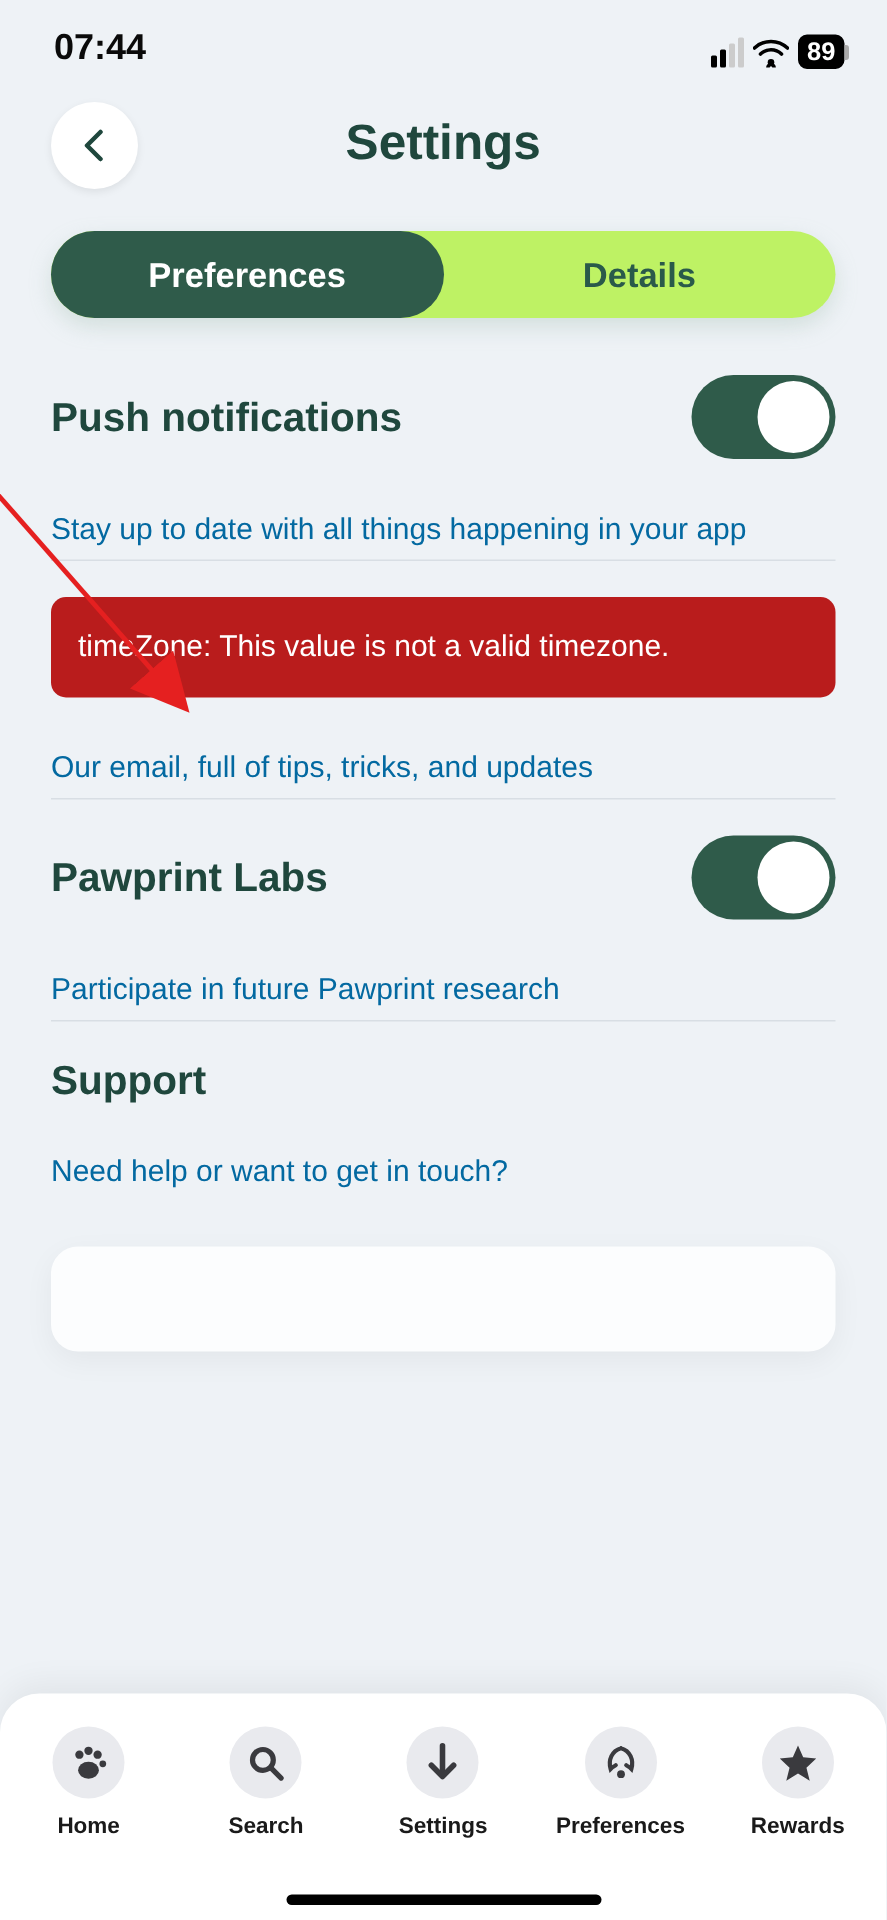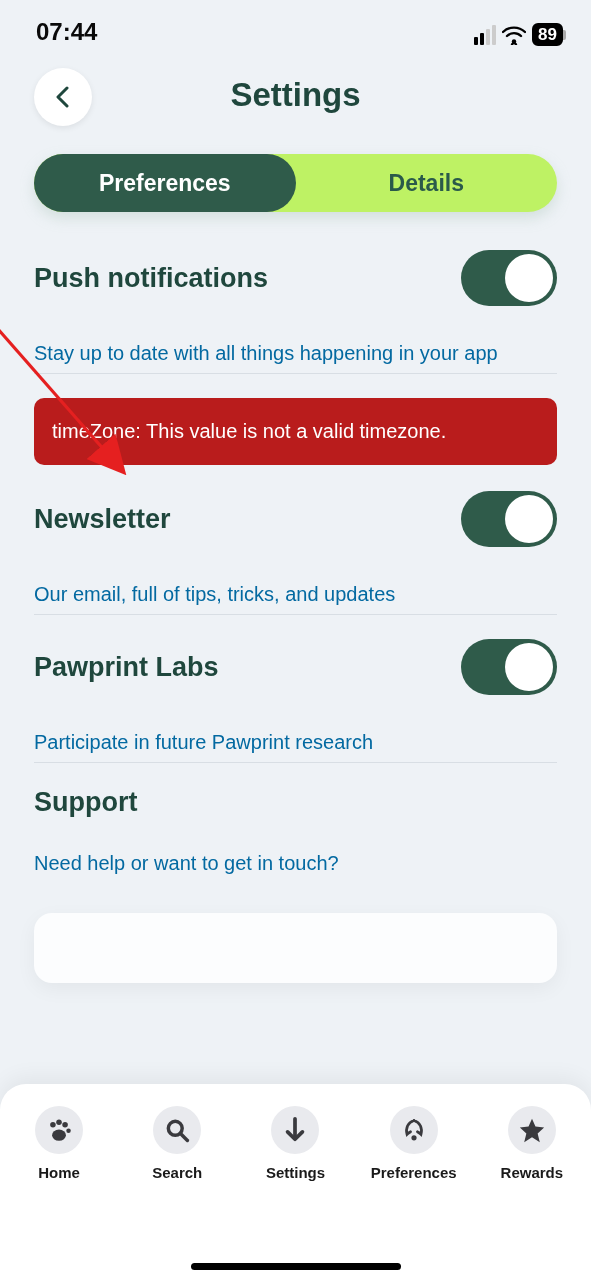--- a/index.html
+++ b/index.html
@@ -172,21 +172,21 @@
       border-radius: 18px;
       box-shadow: 0 6px 20px rgba(0,0,0,0.05);
     }
 
     
     .tabbar {
       position: absolute;
       bottom: 0;
       left: 0;
       right: 0;
-      height: 196px;
+      height: 151px;
       background: #fff;
       border-radius: 26px 26px 0 0;
       display: flex;
       justify-content: space-around;
       align-items: flex-start;
       padding-top: 22px;
       box-shadow: 0 -6px 22px rgba(0,0,0,0.06);
     }
     .tab {
       display: flex;
@@ -269,26 +269,20 @@
       <div class="toggle">
           <div class="toggle-knob"></div>
         </div>
     </div>
     <div class="section-desc">Stay up to date with all things happening in your app</div>
   </div>
 
   <div class="error-banner">timeZone: This value is not a valid timezone.</div>
 
   <div class="section">
-    <div class="row">
-      <div class="section-title">Newsletter</div>
-      <div class="toggle">
-          <div class="toggle-knob"></div>
-        </div>
-    </div>
     <div class="section-desc">Our email, full of tips, tricks, and updates</div>
   </div>
 
   <div class="section">
     <div class="row">
       <div class="section-title">Pawprint Labs</div>
       <div class="toggle">
           <div class="toggle-knob"></div>
         </div>
     </div>

